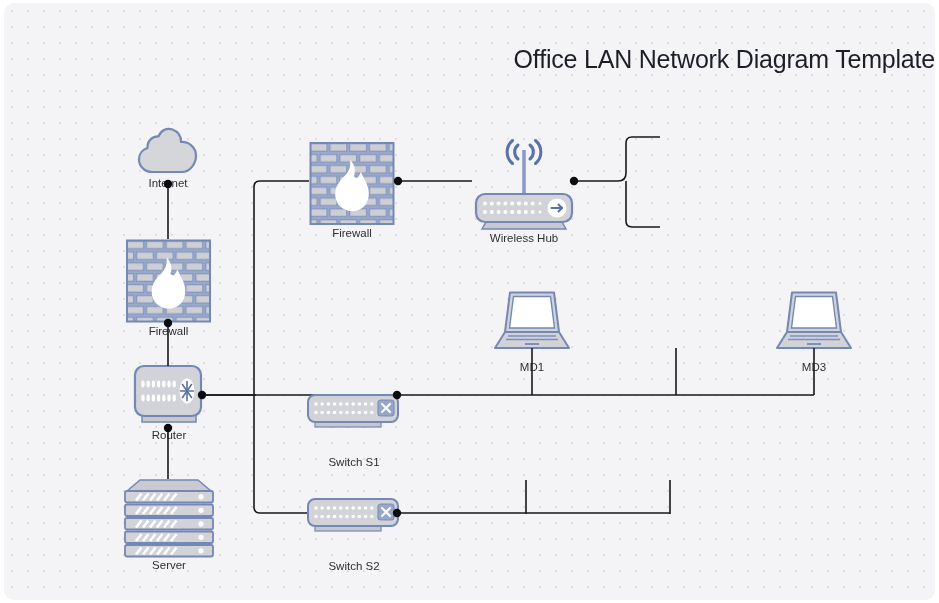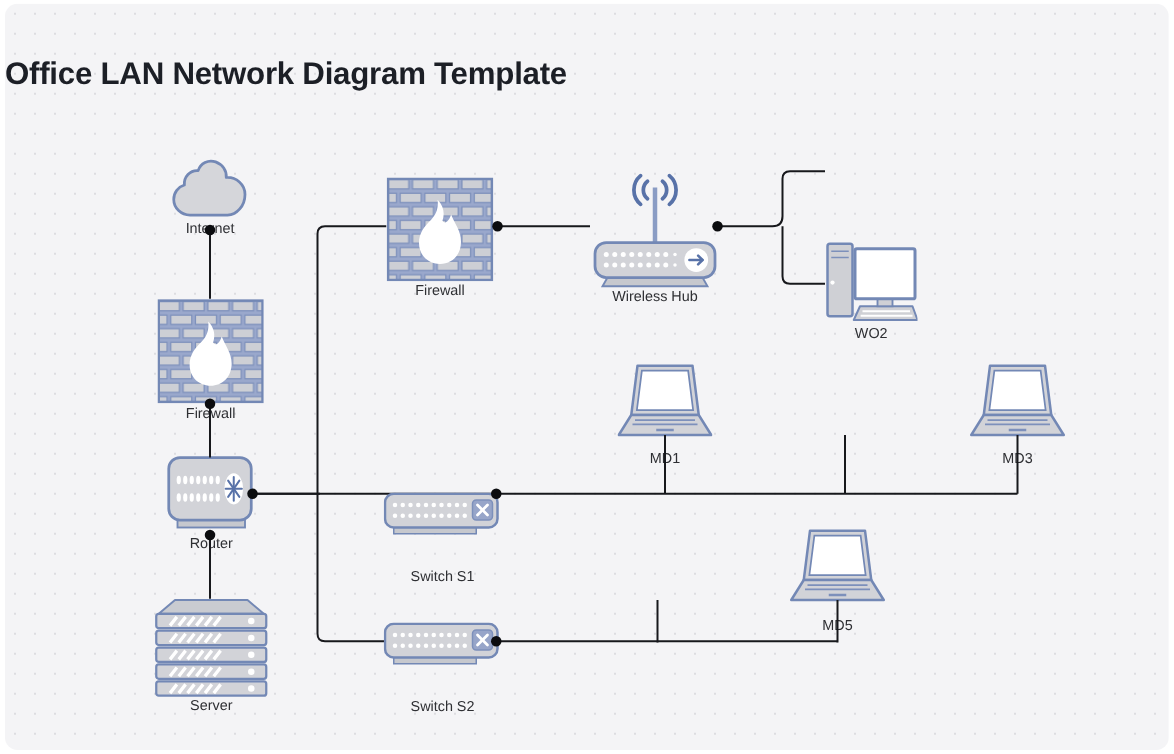--- a/index.html
+++ b/index.html
@@ -5,22 +5,22 @@
   html,body{margin:0;padding:0;background:#ffffff;}
   body{font-family:"Liberation Sans","DejaVu Sans",sans-serif;}
   .frame{position:relative;width:939px;height:603px;background:#ffffff;overflow:hidden;}
   .canvas{
     position:absolute;left:4px;top:3px;right:4px;bottom:3px;
     background-color:#f4f4f6;
     background-image:radial-gradient(circle,#dddde1 1px,rgba(0,0,0,0) 1.2px);
     background-size:16px 16px;border-radius:10px;
   }
   .title{
-    position:absolute;left:0;top:42px;width:100%;text-align:left;
-    font-size:25px;font-weight:700;color:#1c1f26;letter-spacing:-0.2px;
+    position:absolute;left:0;top:42px;width:100%;text-align:right;
+    font-size:25px;font-weight:400;color:#1c1f26;letter-spacing:-0.2px;
   }
   .layer{position:absolute;left:0;top:0;pointer-events:none;}
   .lines-under{z-index:1;}
   .lines-over{z-index:3;}
   .node{position:absolute;z-index:2;}
   .node svg{display:block;}
   .nlabel{
     position:absolute;left:50%;transform:translateX(-50%);
     white-space:nowrap;font-size:11.5px;color:#2e2f33;line-height:13px;
   }
@@ -168,34 +168,20 @@
       </g>
       <g stroke="#5872a8" stroke-width="2" fill="none" stroke-linecap="round" stroke-linejoin="round">
         <line x1="79.5" y1="78" x2="90" y2="78"></line>
         <path d="M86.5,74.5 L90,78 L86.5,81.5"></path>
       </g>
     </svg>
     <div class="nlabel" style="top:102px">Wireless Hub</div>
   </div>
 
 
-  <div class="node" style="left:656px;top:190px;width:74px;height:68px">
-    <svg width="74" height="68" viewBox="0 0 74 68">
-      <rect x="2" y="2" width="20" height="58" rx="2" fill="#cfd0d5" stroke="#7388b5" stroke-width="2"></rect>
-      <line x1="5" y1="8" x2="19" y2="8" stroke="#7d90bb" stroke-width="1.3"></line>
-      <line x1="5" y1="13" x2="19" y2="13" stroke="#7d90bb" stroke-width="1.3"></line>
-      <circle cx="6" cy="33" r="1.7" fill="#ffffff"></circle>
-      <path d="M28,52 L70,52 L74,63 L23,63 Z" fill="#cfd0d5" stroke="#7388b5" stroke-width="1.6" stroke-linejoin="round"></path>
-      <line x1="30" y1="56" x2="68" y2="56" stroke="#ffffff" stroke-width="1.6"></line>
-      <line x1="28.5" y1="59.5" x2="70" y2="59.5" stroke="#ffffff" stroke-width="1.6"></line>
-      <rect x="42" y="45" width="12" height="7" fill="#cfd0d5" stroke="#7388b5" stroke-width="1.5"></rect>
-      <rect x="24" y="6" width="48" height="40" rx="1.5" fill="#ffffff" stroke="#7388b5" stroke-width="2.4"></rect>
-    </svg>
-    <div class="nlabel" style="top:68px">WO2</div>
-  </div>
 
   <div class="node" style="left:490px;top:288px;width:76px;height:66px">
     <svg width="76" height="66" viewBox="0 0 76 66">
       <path d="M16,1.5 L60,1.5 L65,41 L11,41 Z" fill="#d2d3d8" stroke="#7388b5" stroke-width="2" stroke-linejoin="round"></path>
       <path d="M19.5,5.5 L56.5,5.5 L60.5,37 L15.5,37 Z" fill="#ffffff" stroke="#7388b5" stroke-width="1.4"></path>
       <path d="M11,41 L65,41 L75,57 L1,57 Z" fill="#d2d3d8" stroke="#7388b5" stroke-width="2" stroke-linejoin="round"></path>
       <line x1="14" y1="45" x2="62" y2="45" stroke="#7d90bb" stroke-width="1.4"></line>
       <line x1="12" y1="48.5" x2="64" y2="48.5" stroke="#7d90bb" stroke-width="1.4"></line>
       <line x1="31" y1="53" x2="45" y2="53" stroke="#7d90bb" stroke-width="2"></line>
     </svg>
@@ -244,31 +230,20 @@
       <rect x="71" y="6" width="16" height="16" rx="3" fill="#97a5c9" stroke="#7d90bb" stroke-width="1.2"></rect>
       <g stroke="#ffffff" stroke-width="2.2" stroke-linecap="round">
         <line x1="75" y1="10" x2="83" y2="18"></line>
         <line x1="83" y1="10" x2="75" y2="18"></line>
       </g>
     </svg>
     <div class="nlabel" style="top:62px">Switch S1</div>
   </div>
 
 
-  <div class="node" style="left:628px;top:420px;width:76px;height:66px">
-    <svg width="76" height="66" viewBox="0 0 76 66">
-      <path d="M16,1.5 L60,1.5 L65,41 L11,41 Z" fill="#d2d3d8" stroke="#7388b5" stroke-width="2" stroke-linejoin="round"></path>
-      <path d="M19.5,5.5 L56.5,5.5 L60.5,37 L15.5,37 Z" fill="#ffffff" stroke="#7388b5" stroke-width="1.4"></path>
-      <path d="M11,41 L65,41 L75,57 L1,57 Z" fill="#d2d3d8" stroke="#7388b5" stroke-width="2" stroke-linejoin="round"></path>
-      <line x1="14" y1="45" x2="62" y2="45" stroke="#7d90bb" stroke-width="1.4"></line>
-      <line x1="12" y1="48.5" x2="64" y2="48.5" stroke="#7d90bb" stroke-width="1.4"></line>
-      <line x1="31" y1="53" x2="45" y2="53" stroke="#7d90bb" stroke-width="2"></line>
-    </svg>
-    <div class="nlabel" style="top:72px">MD5</div>
-  </div>
 
   <div class="node" style="left:303px;top:495px;width:94px;height:34px">
     <svg width="94" height="34" viewBox="0 0 94 34">
       <rect x="8" y="27" width="66" height="6" fill="#c6c8ce" stroke="#7388b5" stroke-width="1.2"></rect>
       <rect x="1" y="1" width="90" height="27" rx="7" fill="#d2d3d8" stroke="#7388b5" stroke-width="2"></rect>
       <g fill="#ffffff">
         <circle cx="9" cy="10" r="1.8"></circle>
             <circle cx="15.2" cy="10" r="1.8"></circle>
             <circle cx="21.4" cy="10" r="1.8"></circle>
             <circle cx="27.6" cy="10" r="1.8"></circle>

